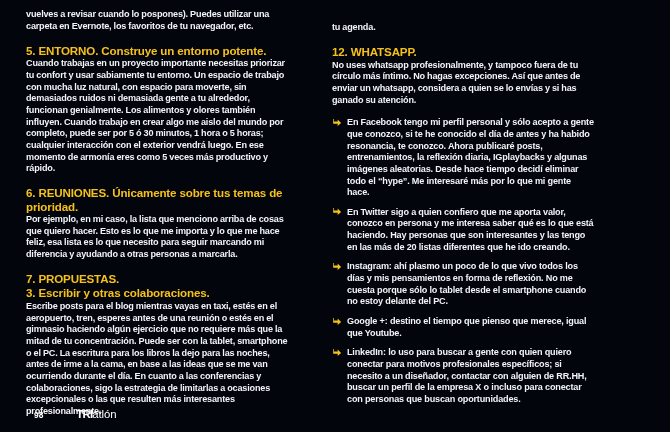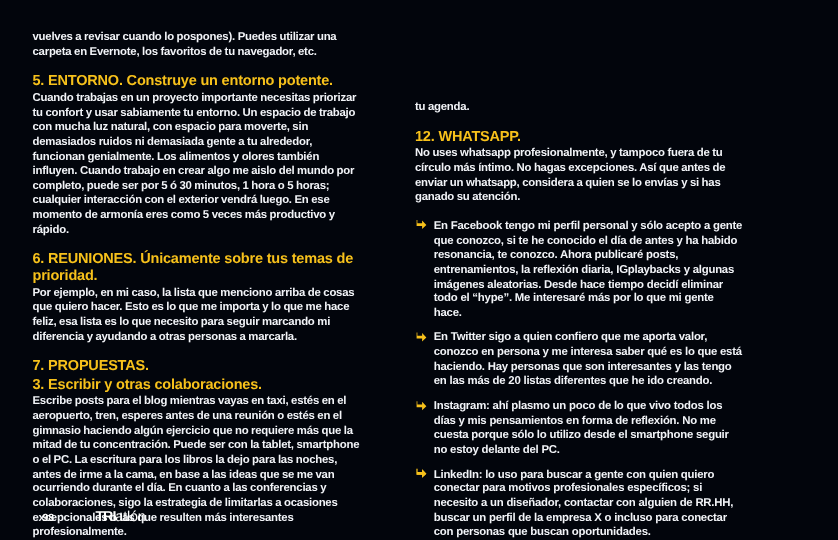--- a/index.html
+++ b/index.html
@@ -22,21 +22,21 @@
     background: #02050c;
     box-sizing: border-box;
   }
   .columns {
     display: flex;
     width: 670px;
     height: 432px;
     box-sizing: border-box;
     padding: 0 26px;
     gap: 44px;
-    align-items: flex-end;
+    align-items: center;
   }
   .col {
     width: 262px;
     flex: 0 0 262px;
     position: relative;
   }
   .col-left {
     margin-top: -5px;
   }
   .col-right {
@@ -179,28 +179,29 @@
             </svg>
           </span>
           <span>En Twitter sigo a quien confiero que me aporta valor, conozco en persona y me interesa saber qué es lo que está haciendo. Hay personas que son interesantes y las tengo en las más de 20 listas diferentes que he ido creando.</span>
         </li>
         <li>
           <span class="bullet-mark">
             <svg width="9" height="9" viewBox="0 0 10 10" aria-hidden="true">
               <path d="M1 1 L1 4 L5.2 4 L5.2 1.6 L9 5.6 L5.2 9 L5.2 6.4 L0.2 6.4 L0.2 1 Z" fill="#f7c11b"></path>
             </svg>
           </span>
-          <span>Instagram: ahí plasmo un poco de lo que vivo todos los días y mis pensamientos en forma de reflexión. No me cuesta porque sólo lo utilizo desde el smartphone seguir no estoy delante del PC.</span>
-        </li>
-        <li>
-          <span class="bullet-mark">
-            <svg width="9" height="9" viewBox="0 0 10 10" aria-hidden="true">
-              <path d="M1 1 L1 4 L5.2 4 L5.2 1.6 L9 5.6 L5.2 9 L5.2 6.4 L0.2 6.4 L0.2 1 Z" fill="#f7c11b"></path>
-            </svg>
-          </span>
+          <span>Instagram: ahí plasmo un poco de lo que vivo todos los días y mis pensamientos en forma de reflexión. No me cuesta porque sólo lo tablet desde el smartphone cuando no estoy delante del PC.</span>
+        </li>
+        <li>
+          <span class="bullet-mark">
+            <svg width="9" height="9" viewBox="0 0 10 10" aria-hidden="true">
+              <path d="M1 1 L1 4 L5.2 4 L5.2 1.6 L9 5.6 L5.2 9 L5.2 6.4 L0.2 6.4 L0.2 1 Z" fill="#f7c11b"></path>
+            </svg>
+          </span>
+          <span>Google +:  destino el tiempo que pienso que merece, igual que Youtube.</span>
         </li>
         <li>
           <span class="bullet-mark">
             <svg width="9" height="9" viewBox="0 0 10 10" aria-hidden="true">
               <path d="M1 1 L1 4 L5.2 4 L5.2 1.6 L9 5.6 L5.2 9 L5.2 6.4 L0.2 6.4 L0.2 1 Z" fill="#f7c11b"></path>
             </svg>
           </span>
           <span>LinkedIn: lo uso para buscar a gente con quien quiero conectar para motivos profesionales específicos; si necesito a un diseñador, contactar con alguien de RR.HH, buscar un perfil de la empresa X o incluso para conectar con personas que buscan oportunidades.</span>
         </li>
       </ul>

